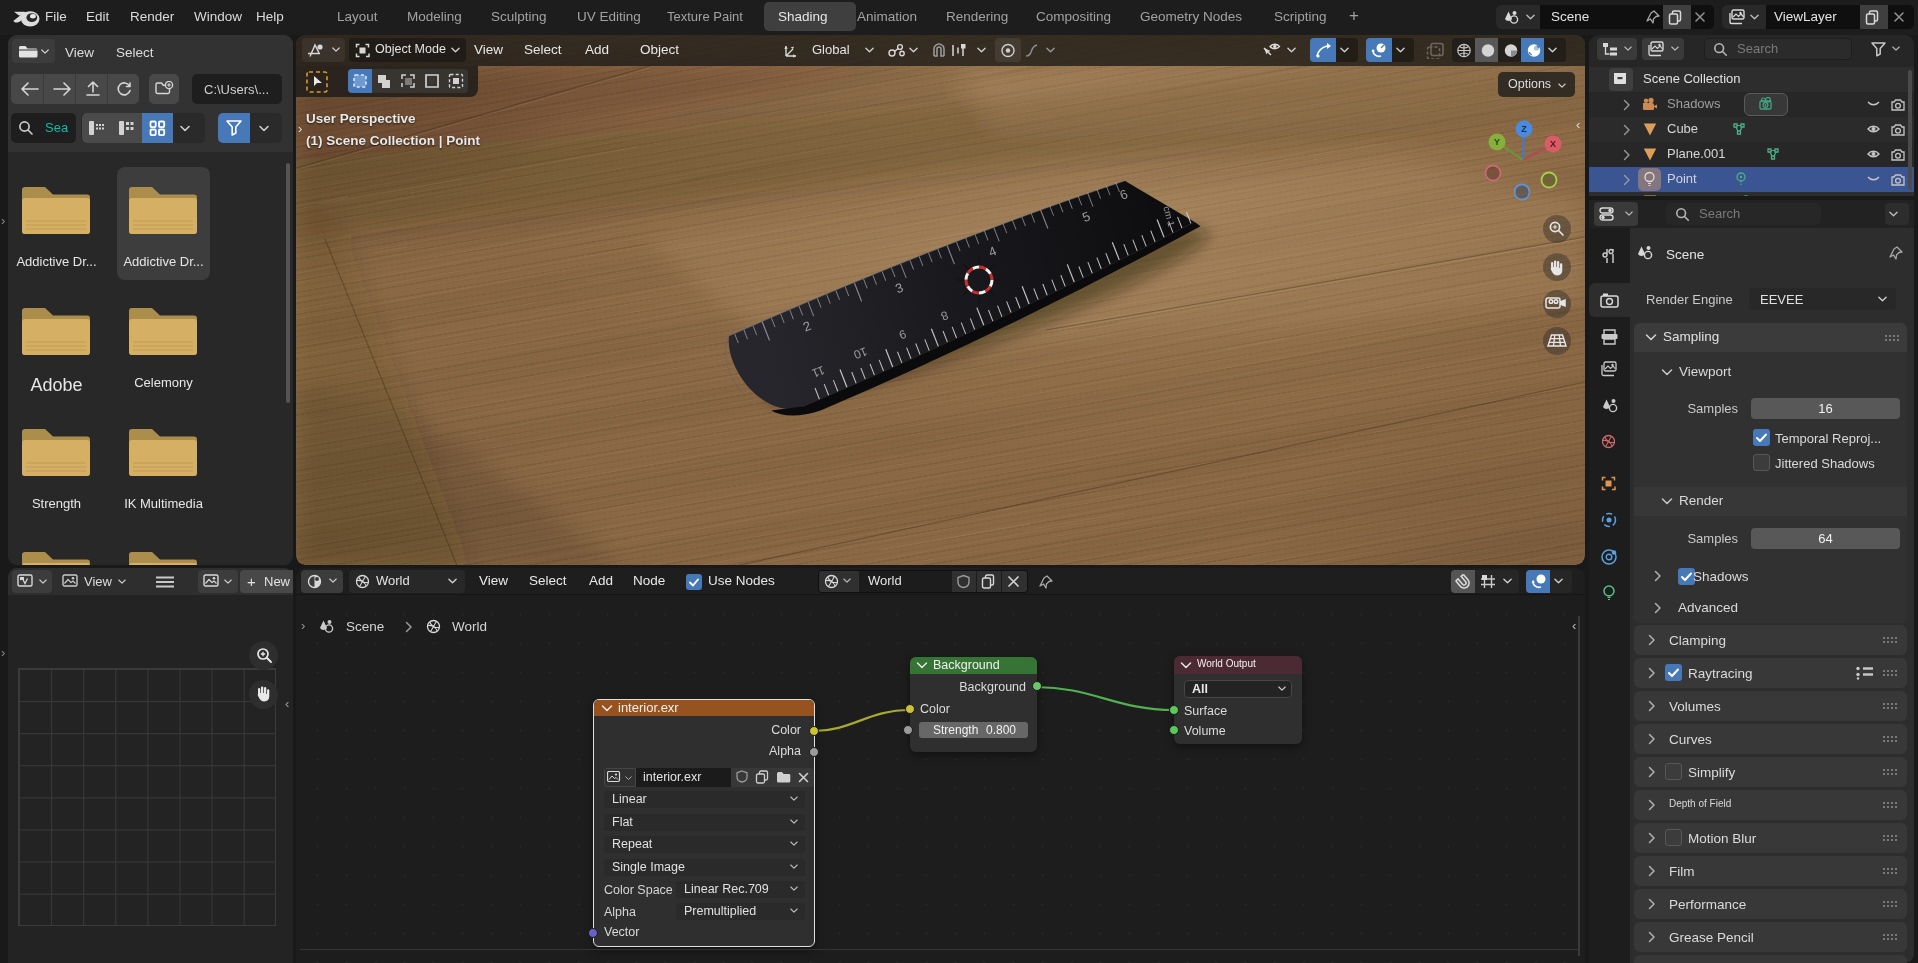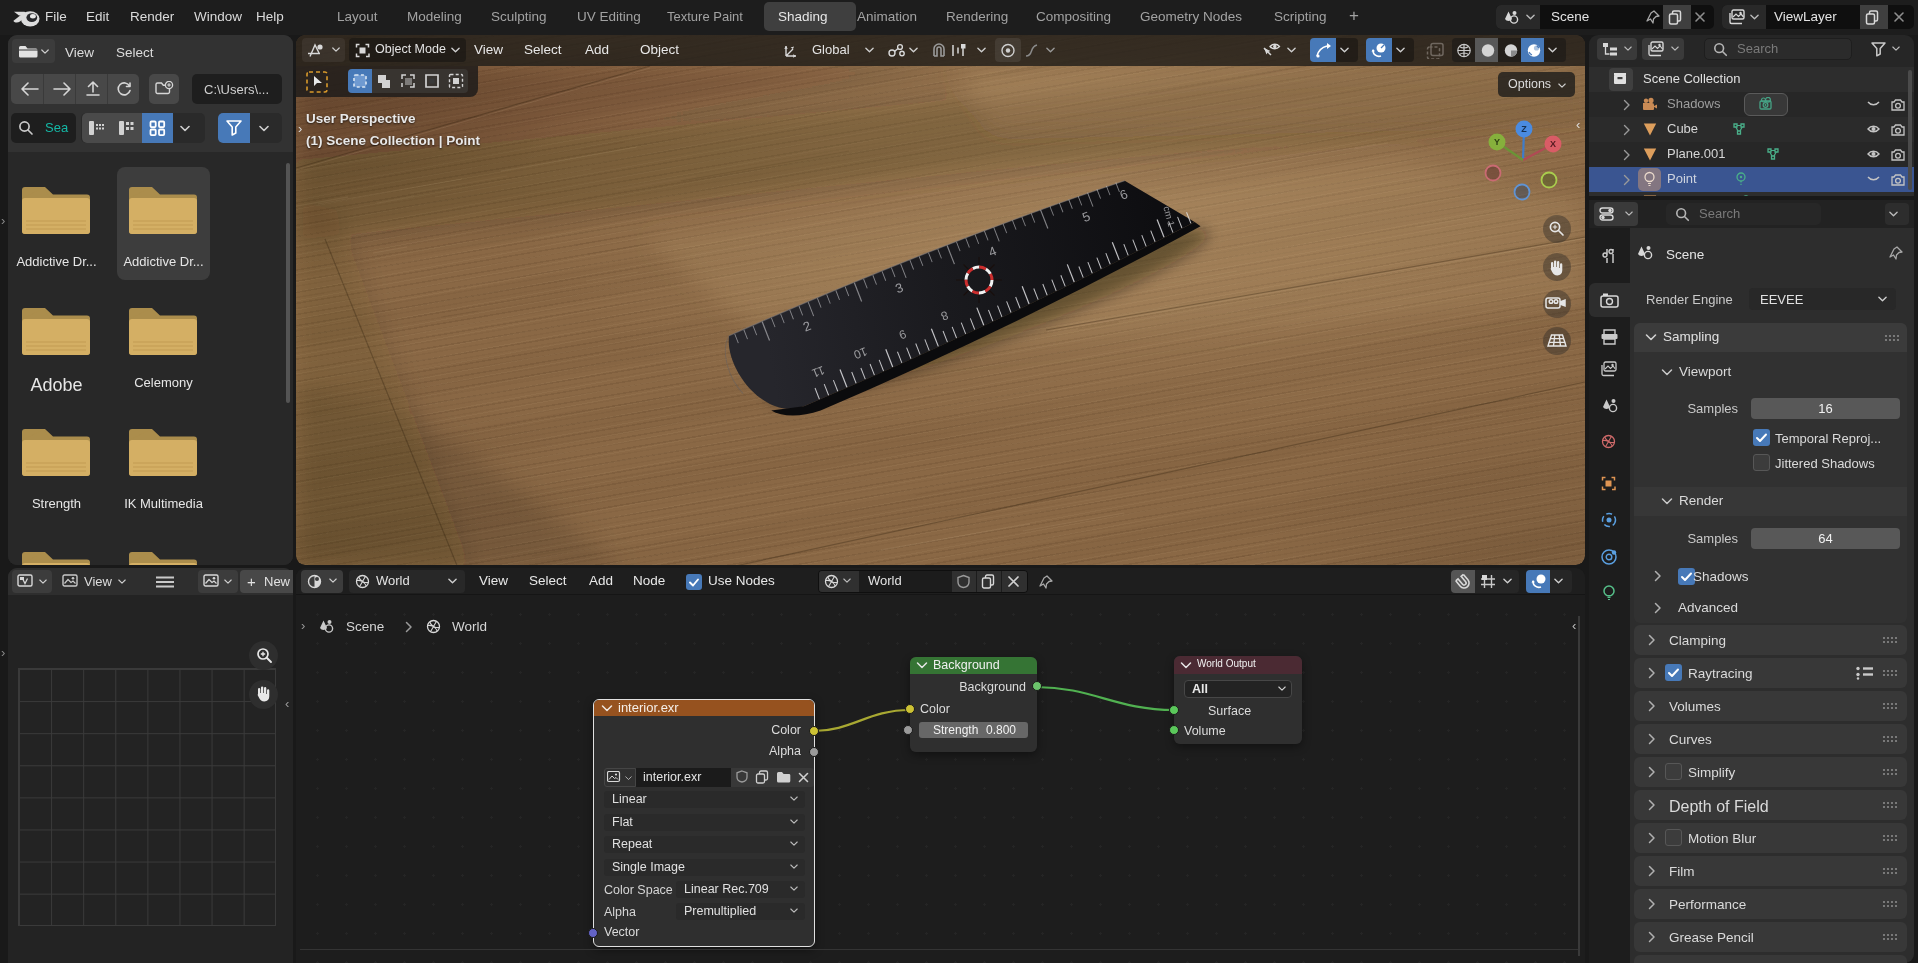--- a/index.html
+++ b/index.html
@@ -865,21 +865,21 @@
     <div style="position:absolute;left:878px;top:88px;width:128px;height:18px;background:#4b2a33;border-radius:6px 6px 0 0;"></div>
     <svg style="position:absolute;left:884px;top:93px;" width="12" height="9" viewBox="0 0 12 9">
       <path d="m1.5 2 4.5 4.5 4.5-4.5" stroke="#e6e6e6" stroke-width="1.5" fill="none" stroke-linecap="round" stroke-linejoin="round"></path>
     </svg>
     <div style="position:absolute;left:901px;top:90px;font-size:10px;color:#f0f0f0;white-space:nowrap;">World Output</div>
     <div style="position:absolute;left:888px;top:112px;width:108px;height:18px;background:#232323;border:1px solid #474747;border-radius:4px;"></div>
     <div style="position:absolute;left:896px;top:114px;font-size:12.5px;color:#e8e8e8;white-space:nowrap;font-weight:bold;">All</div>
     <svg style="position:absolute;left:982px;top:117px;" width="8.0" height="7.2" viewBox="0 0 8.0 7.2">
       <path d="m1 2.5 4 4 4-4" transform="scale(0.8)" stroke="#cfcfcf" stroke-width="1.4" fill="none" stroke-linecap="round" stroke-linejoin="round"></path>
     </svg>
-    <div style="position:absolute;left:888px;top:136px;font-size:12.5px;color:#dcdcdc;white-space:nowrap;margin-left:24px;">Surface</div>
+    <div style="position:absolute;left:888px;top:136px;font-size:12.5px;color:#dcdcdc;white-space:nowrap;">Surface</div>
     <div style="position:absolute;left:888px;top:156px;font-size:12.5px;color:#dcdcdc;white-space:nowrap;">Volume</div>
     <svg style="position:absolute;left:868px;top:130px;" width="20" height="40" viewBox="0 0 20 40">
       <circle cx="10" cy="12" r="4.5" fill="#5bc85b" stroke="#1a1a1a" stroke-width="1"></circle>
       <circle cx="10" cy="32" r="4.5" fill="#5bc85b" stroke="#1a1a1a" stroke-width="1"></circle>
     </svg>
     <div style="position:absolute;left:297px;top:131px;width:222px;height:248px;background:rgba(48,48,48,0.97);border-radius:6px;border:1.4px solid #e0e0e0;box-shadow:0 3px 10px rgba(0,0,0,0.4);"></div>
     <div style="position:absolute;left:298px;top:132px;width:220px;height:16px;background:#96521f;border-radius:5px 5px 0 0;"></div>
     <svg style="position:absolute;left:305px;top:136px;" width="12" height="9" viewBox="0 0 12 9">
       <path d="m1.5 2 4.5 4.5 4.5-4.5" stroke="#f0e8e2" stroke-width="1.5" fill="none" stroke-linecap="round" stroke-linejoin="round"></path>
     </svg>
@@ -1335,21 +1335,21 @@
         <circle cx="2" cy="6" r="1.1"></circle>
         <circle cx="6" cy="6" r="1.1"></circle>
         <circle cx="10" cy="6" r="1.1"></circle>
         <circle cx="14" cy="6" r="1.1"></circle>
       </g>
     </svg>
     <div style="position:absolute;left:45px;top:590px;width:273px;height:30px;background:#383838;border-radius:6px;"></div>
     <svg style="position:absolute;left:58px;top:599px;" width="9" height="12" viewBox="0 0 9 12">
       <path d="m2.5 1.5 4.5 4.5-4.5 4.5" stroke="#b0b0b0" stroke-width="1.5" fill="none" stroke-linecap="round" stroke-linejoin="round"></path>
     </svg>
-    <div style="position:absolute;left:80px;top:598px;font-size:16px;color:#dadada;white-space:nowrap;">Depth of Field</div>
+    <div style="position:absolute;left:80px;top:598px;font-size:10px;color:#dadada;white-space:nowrap;">Depth of Field</div>
     <svg style="position:absolute;left:293px;top:601px;" width="16" height="8" viewBox="0 0 16 8">
       <g fill="#8a8a8a">
         <circle cx="2" cy="2" r="1.1"></circle>
         <circle cx="6" cy="2" r="1.1"></circle>
         <circle cx="10" cy="2" r="1.1"></circle>
         <circle cx="14" cy="2" r="1.1"></circle>
         <circle cx="2" cy="6" r="1.1"></circle>
         <circle cx="6" cy="6" r="1.1"></circle>
         <circle cx="10" cy="6" r="1.1"></circle>
         <circle cx="14" cy="6" r="1.1"></circle>

